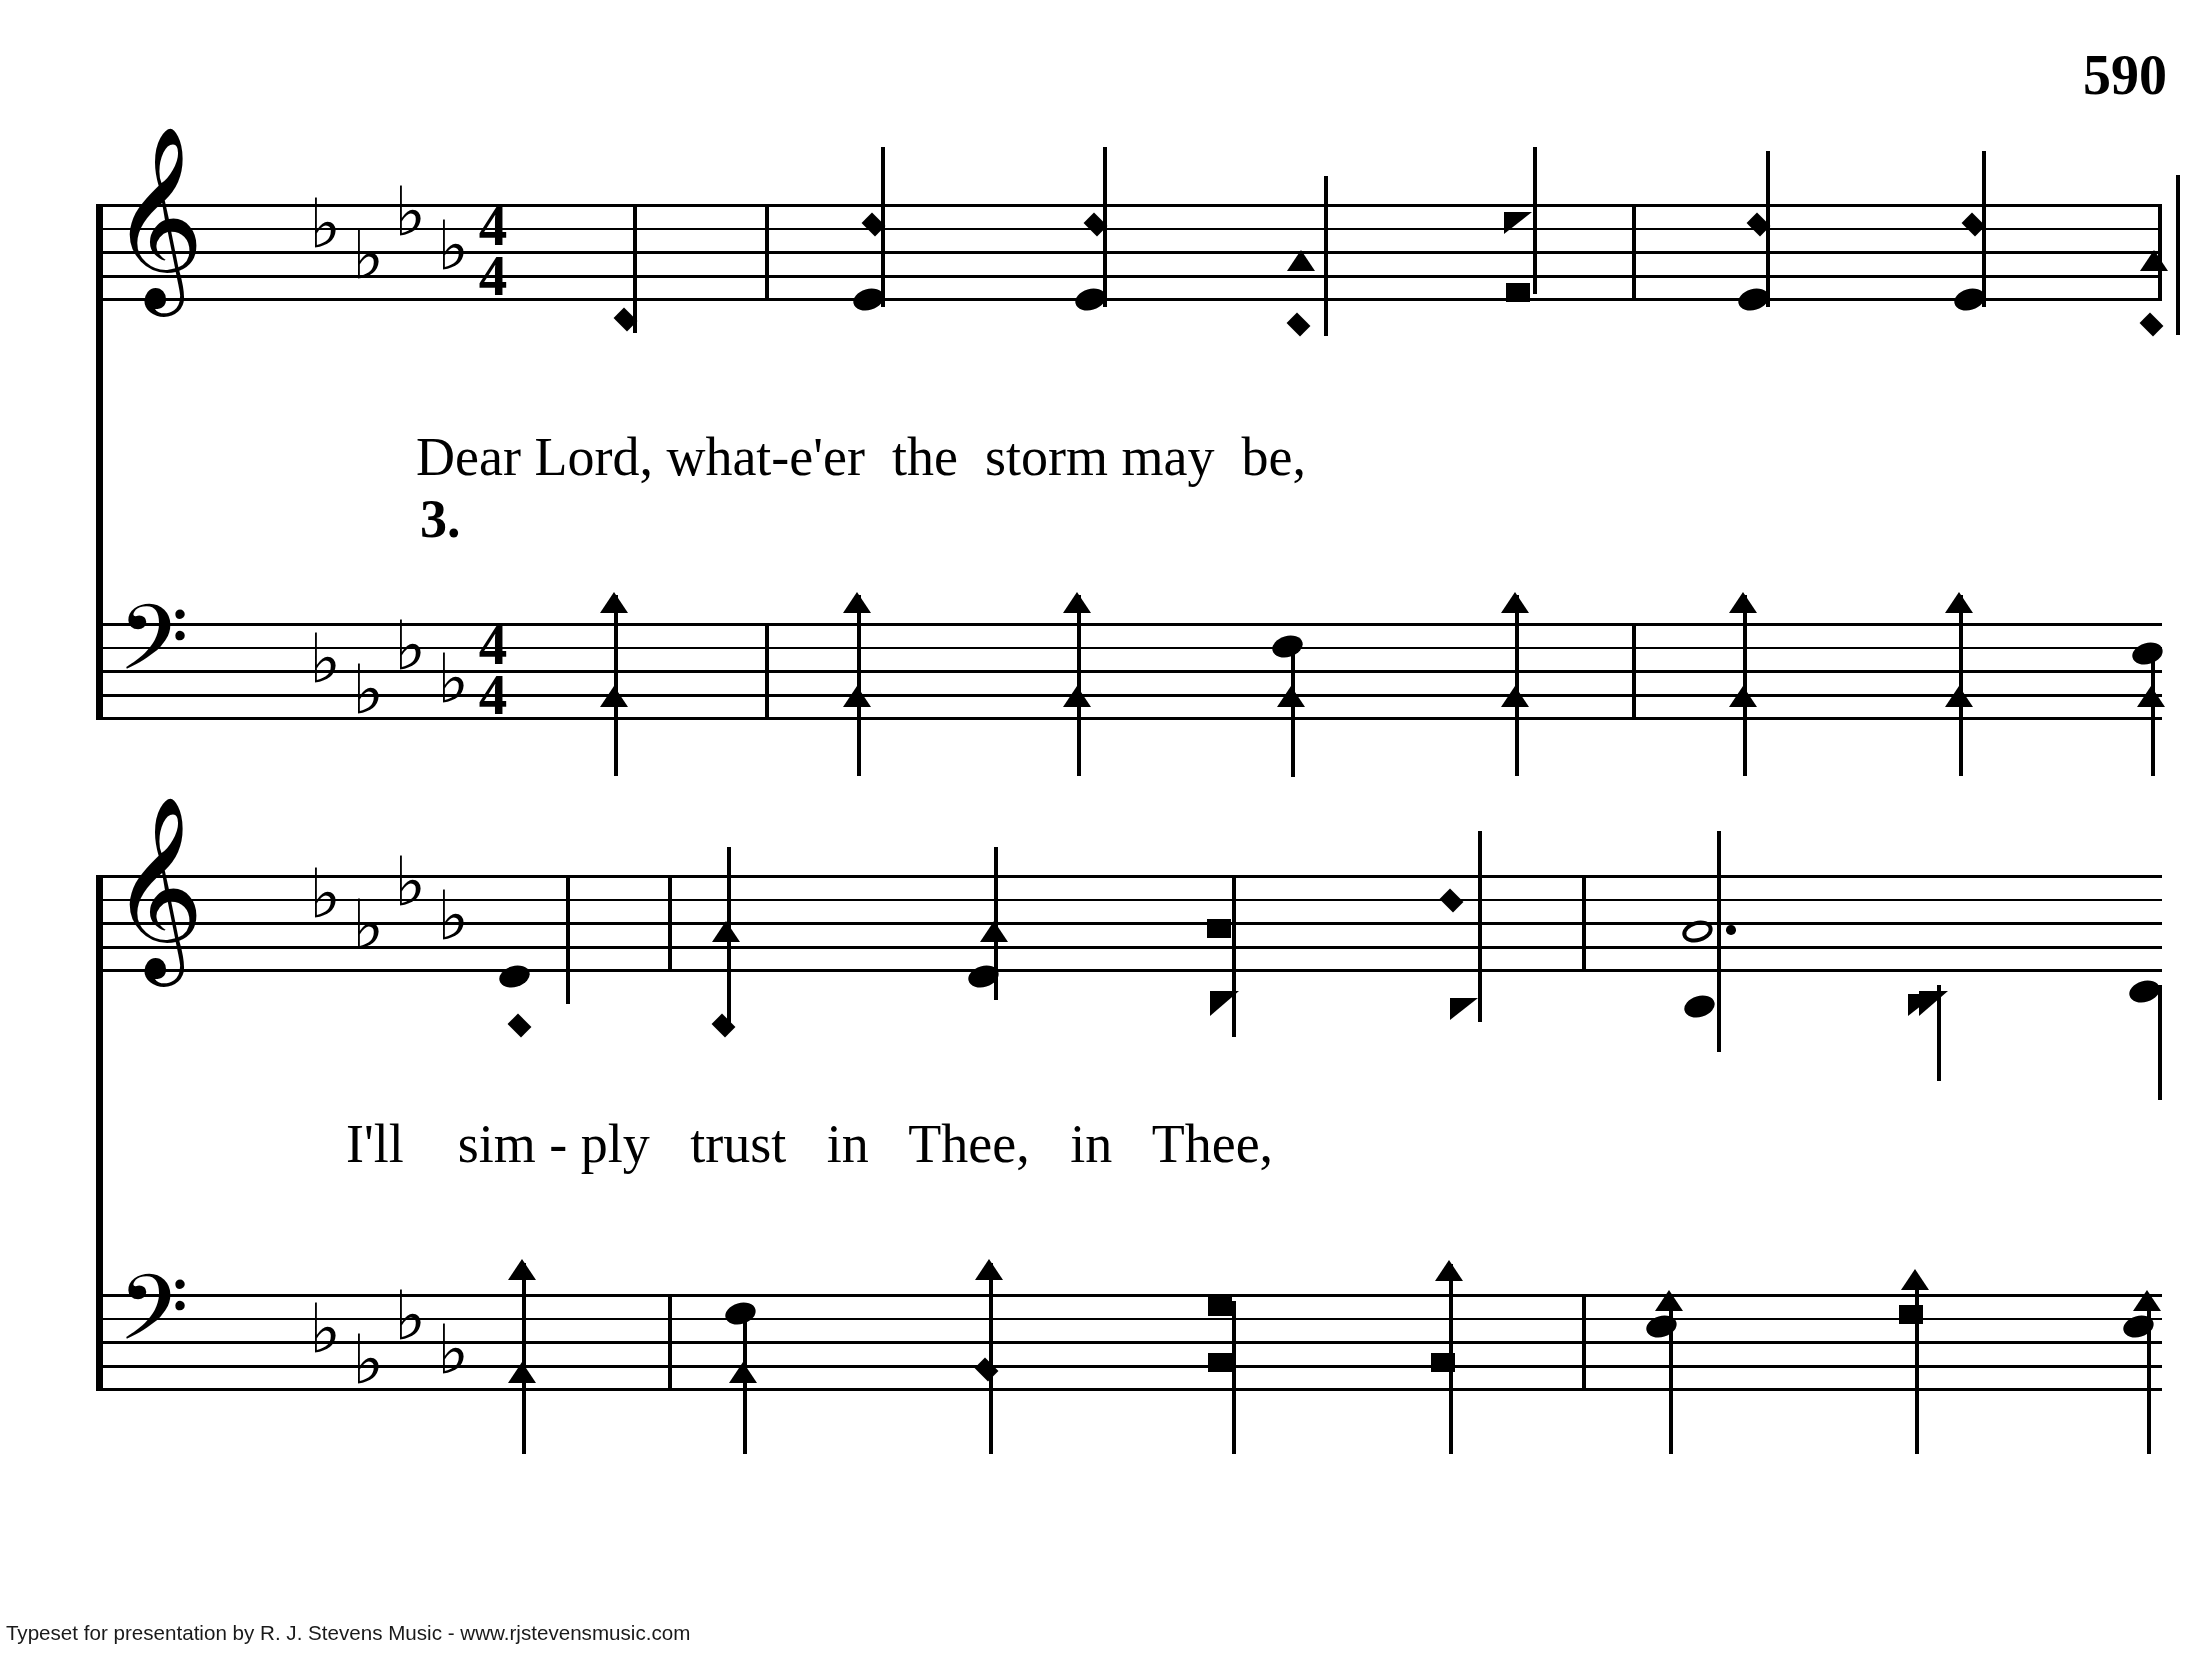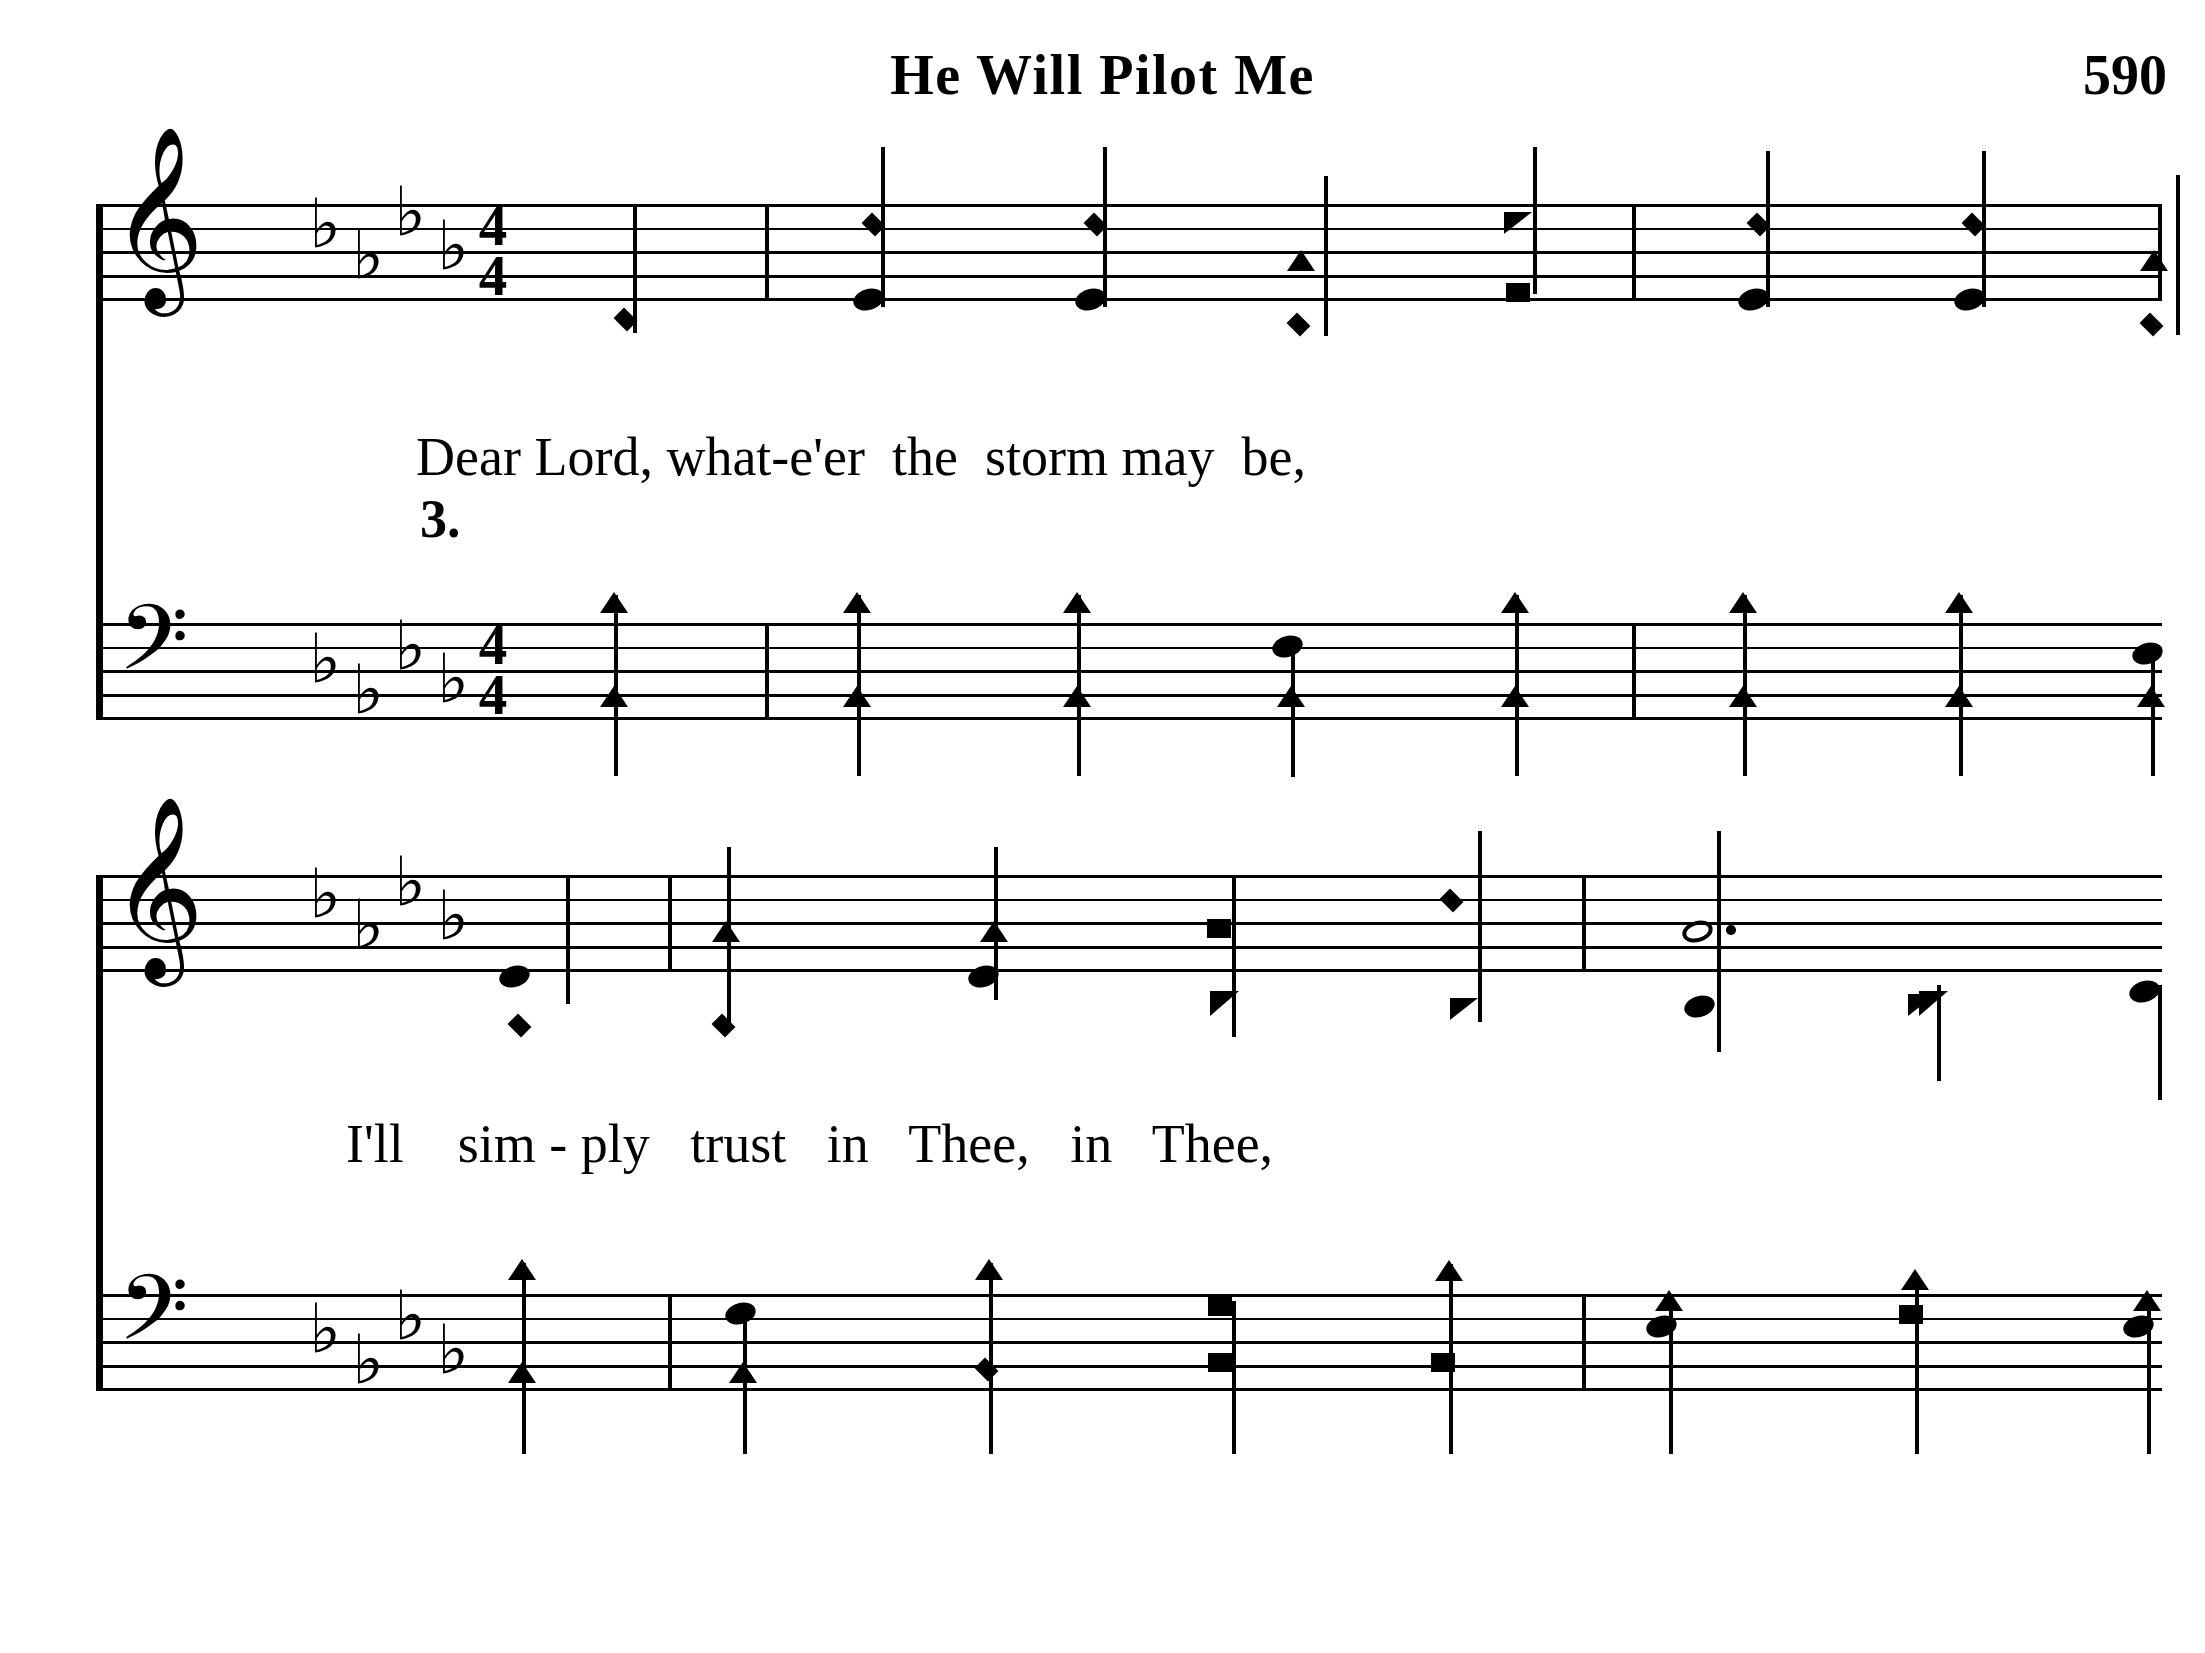--- a/index.html
+++ b/index.html
@@ -231,21 +231,20 @@
     font-size: 20.6px;
     font-family: "Liberation Sans", sans-serif;
     color: #1a1a1a;
   }
 </style>
 </head>
 <body>
 
 <div class="page">
 
-  <div class="title">He Will Pilot Me</div>
   <div class="hymn-number">590</div>
 
   <div class="system" style="top:0;">
 
     <div class="systembar" style="top:204px; height:515px;"></div>
 
     <div class="staff" style="top:204px;">
       <div class="line"></div>
       <div class="line"></div>
       <div class="line"></div>
@@ -447,15 +446,16 @@
     <div class="nh square" style="left:1801px; top:1303px;"></div>
 
     <div class="stem" style="left:2051px; top:1300px; height:154px;"></div>
     <div class="nh triangle" style="left:2037px; top:1288px;"></div>
     <div class="nh oval" style="left:2027px; top:1314px;"></div>
 
     <div class="barline" style="left:572px; top:1294px; height:96px;"></div>
     <div class="barline" style="left:1486px; top:1294px; height:96px;"></div>
   </div>
 
+  <div class="footer">Typeset for presentation by R. J. Stevens Music  -  www.rjstevensmusic.com</div>
 
 </div>
 
 
 </body></html>

